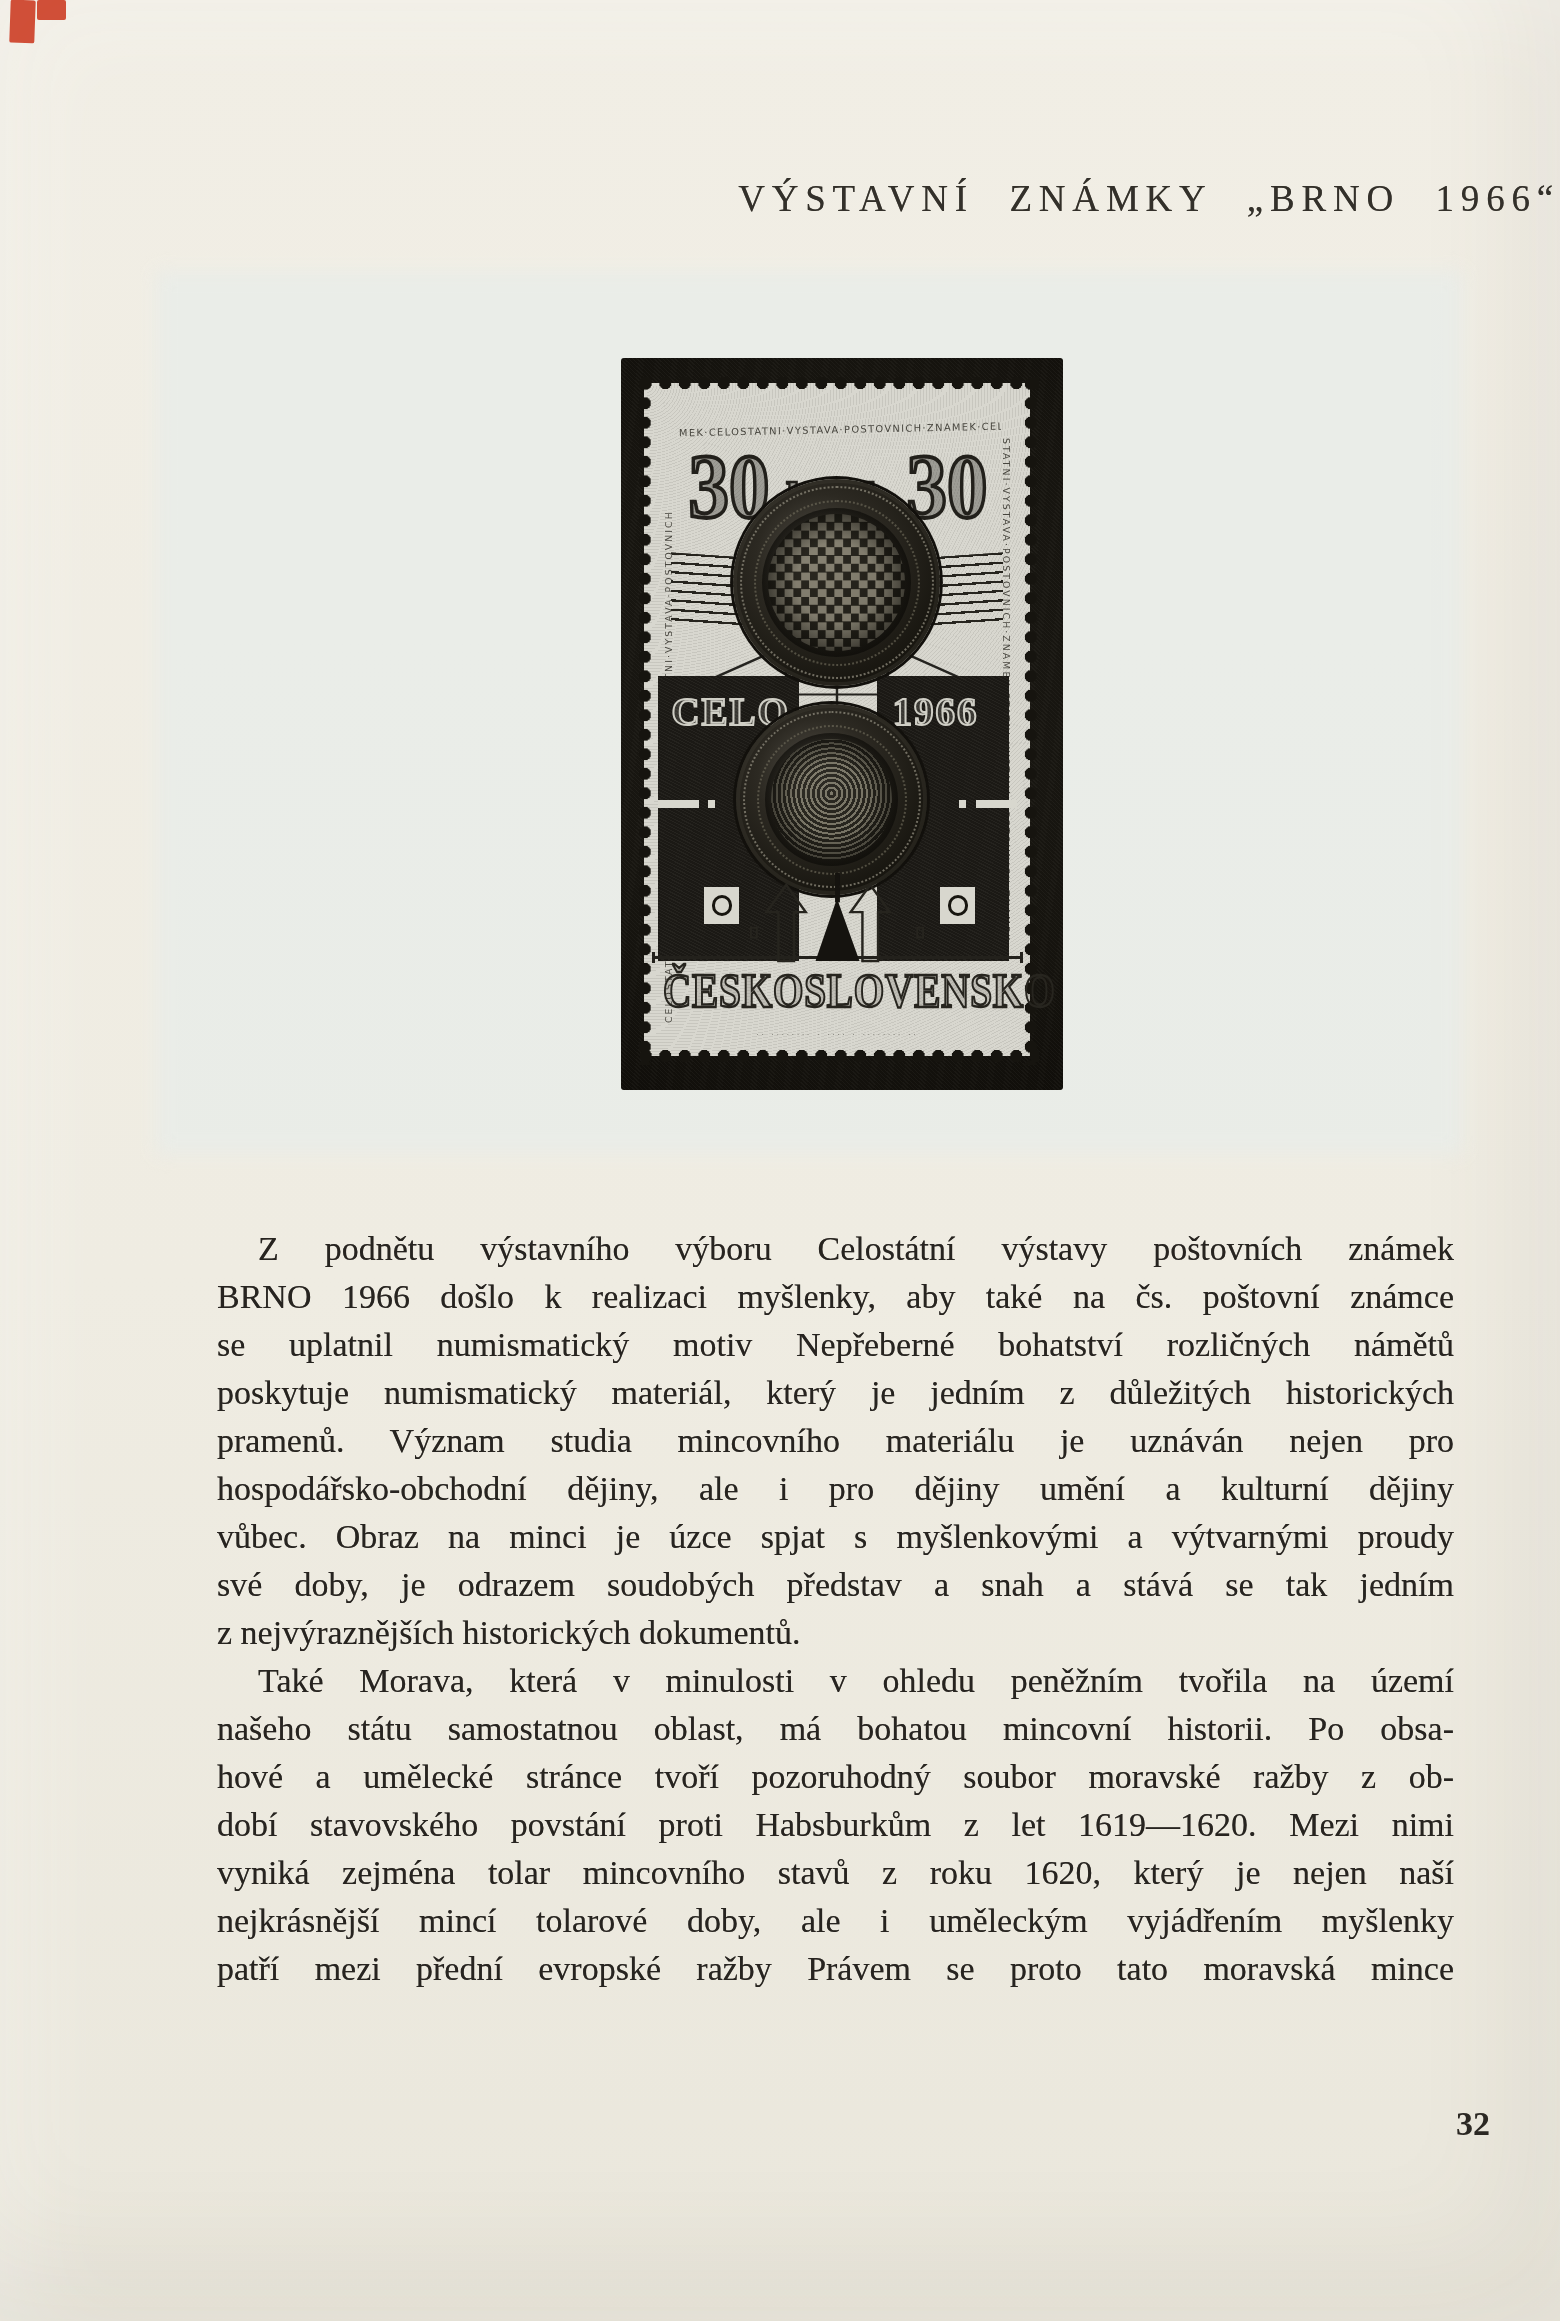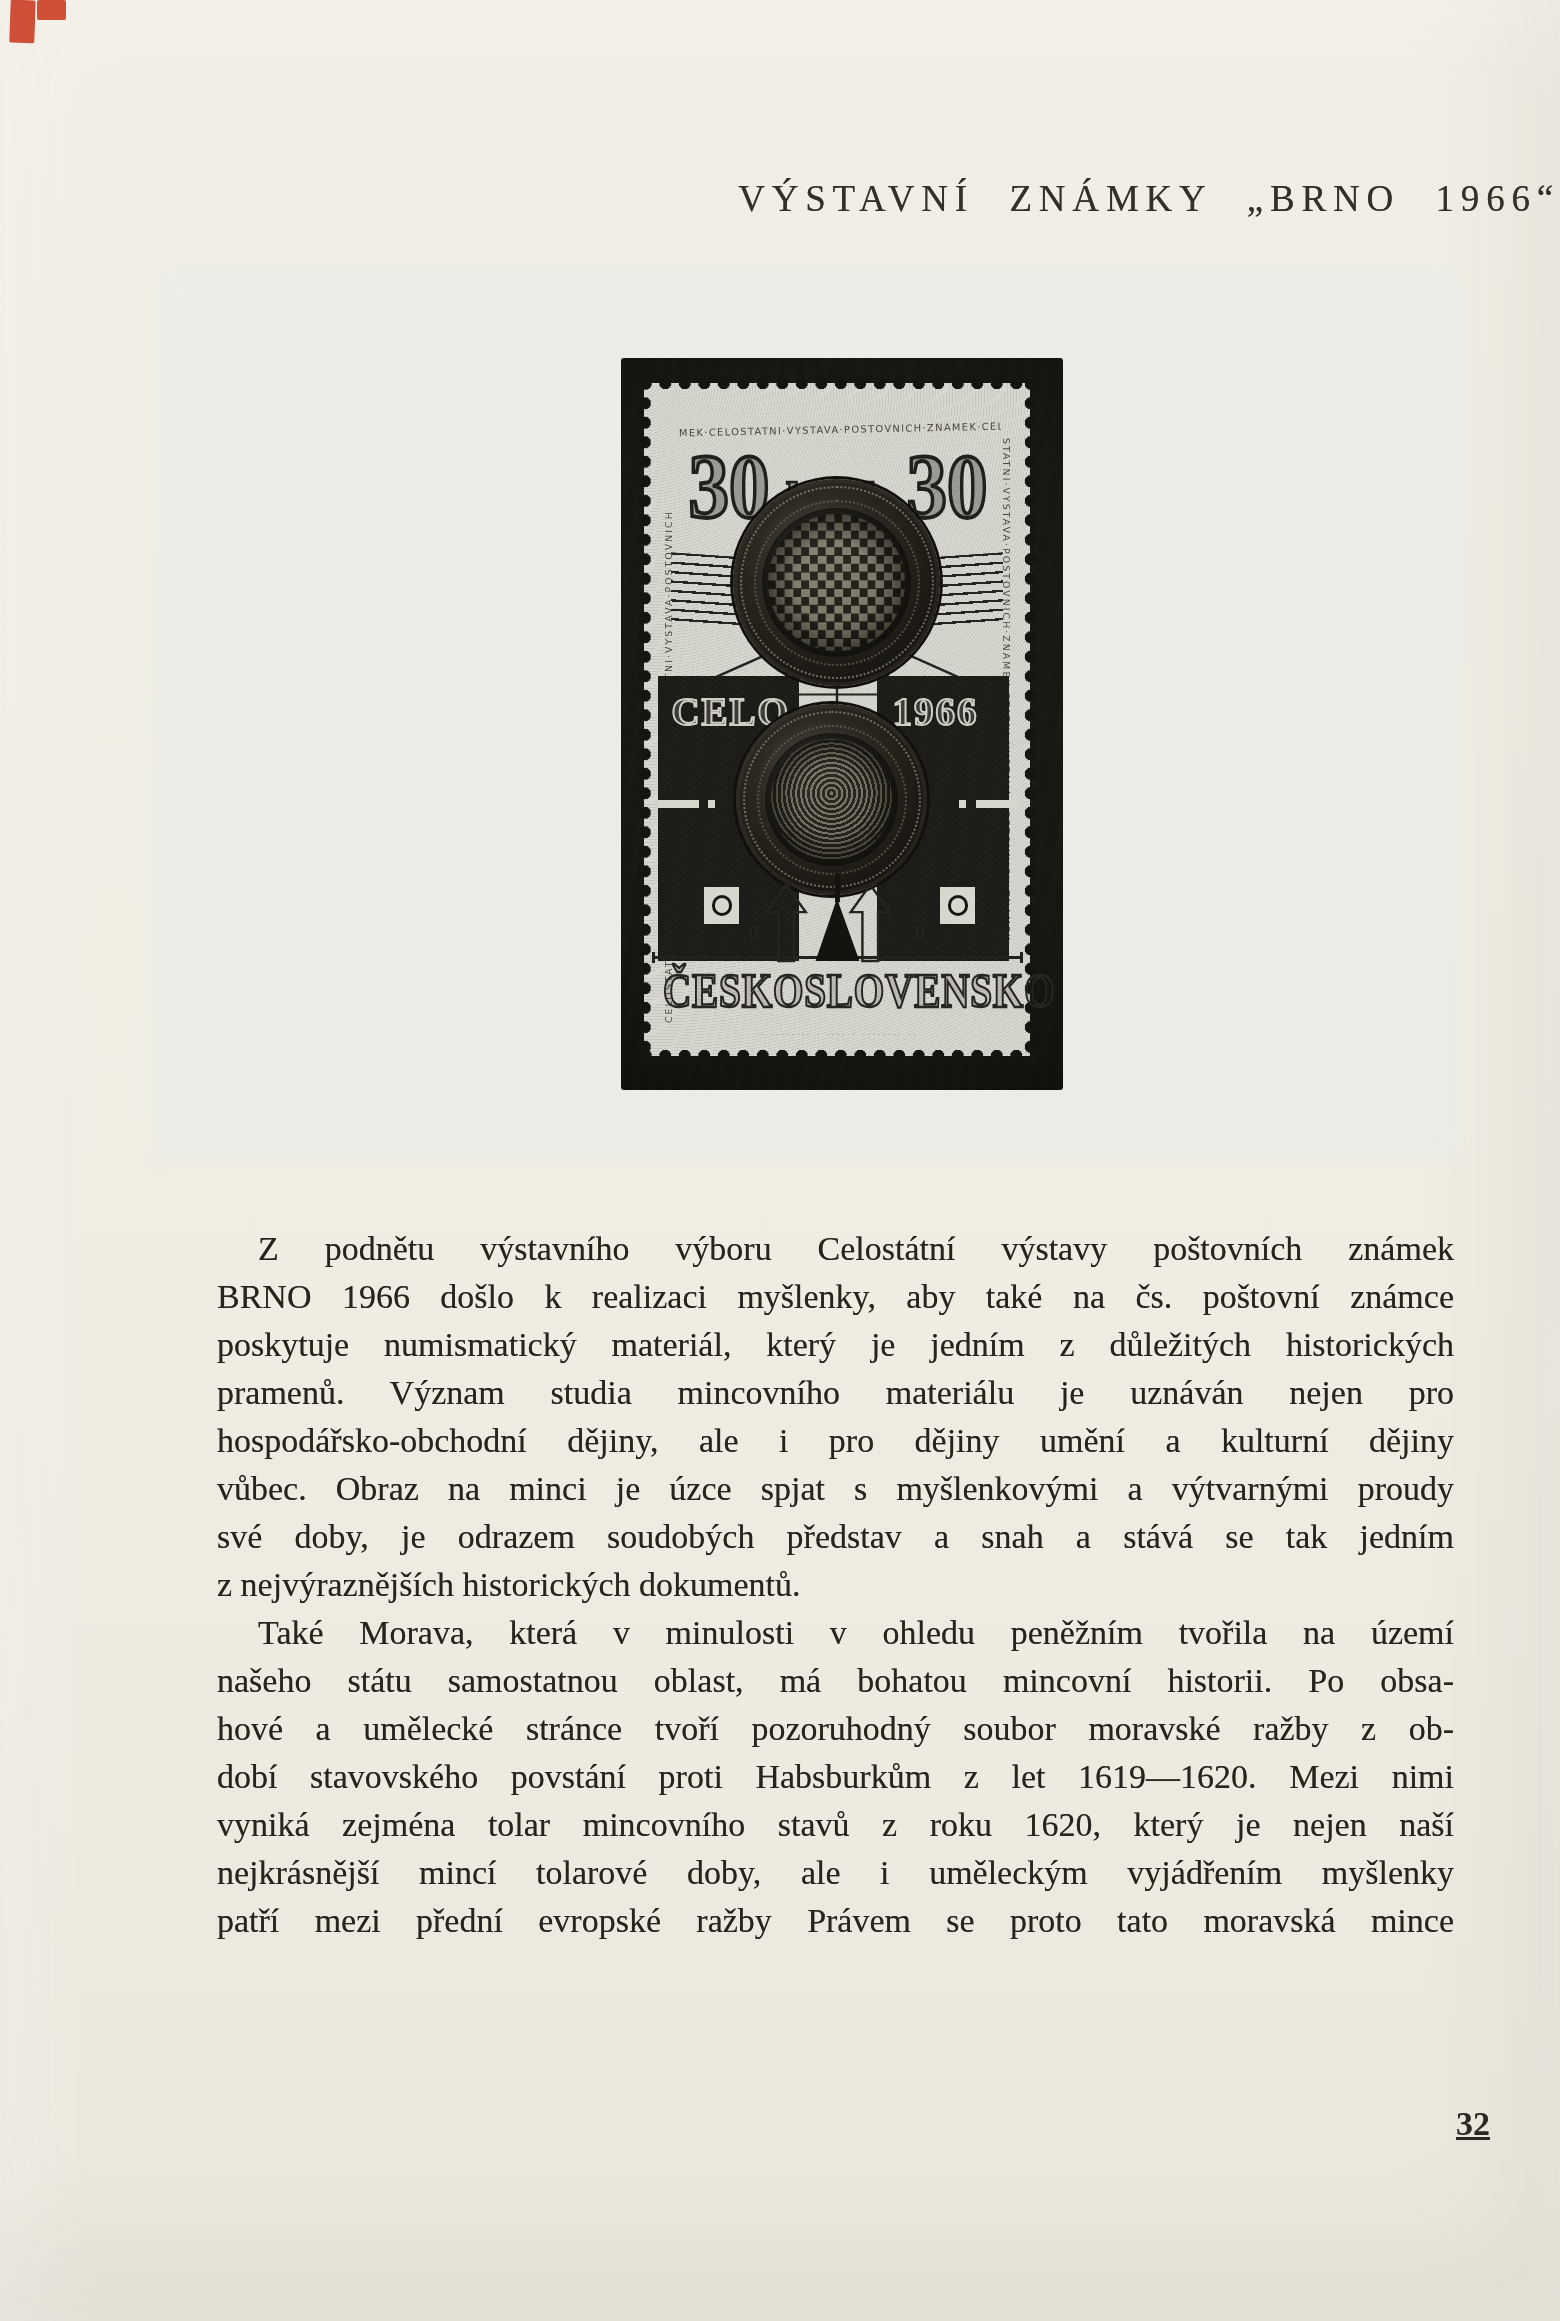--- a/index.html
+++ b/index.html
@@ -117,21 +117,21 @@
     font-size:6.8px;letter-spacing:2.9px;color:#55534a;font-family:"DejaVu Sans",sans-serif;}
 
   
   .body-text{position:absolute;left:217px;top:1225px;width:1237px;
     font-size:34px;line-height:48px;color:#272420;
     text-shadow:0 0 0.5px rgba(35,30,24,.55);}
   .bl{text-align:justify;text-align-last:justify;white-space:nowrap;}
   .bl.ind{padding-left:41px;}
   .bl.last{text-align:left;text-align-last:left;}
 
-  .page-number{position:absolute;top:2105px;right:70px;font-size:34px;font-weight:700;color:#2b2823;text-decoration:underline;}
+  .page-number{position:absolute;top:2105px;right:70px;font-size:34px;font-weight:700;color:#2b2823;}
 </style>
 </head>
 <body>
 
 <div class="page">
 
   <div class="red-mark m1"></div>
   <div class="red-mark m2"></div>
 
   <div class="plate-panel"></div>
@@ -214,20 +214,21 @@
       <div class="baseline-rule"></div>
 
       <div class="country">ČESKOSLOVENSKO</div>
       <div class="credit">·· ········ · ···· · ········ ··</div>
     </div>
   </div>
 
   <div class="body-text">
       <div class="bl ind">Z podnětu výstavního výboru Celostátní výstavy poštovních známek</div>
       <div class="bl">BRNO 1966 došlo k realizaci myšlenky, aby také na čs. poštovní známce</div>
+      <div class="bl">se uplatnil numismatický motiv Nepřeberné bohatství rozličných námětů</div>
       <div class="bl">poskytuje numismatický materiál, který je jedním z důležitých historických</div>
       <div class="bl">pramenů. Význam studia mincovního materiálu je uznáván nejen pro</div>
       <div class="bl">hospodářsko-obchodní dějiny, ale i pro dějiny umění a kulturní dějiny</div>
       <div class="bl">vůbec. Obraz na minci je úzce spjat s myšlenkovými a výtvarnými proudy</div>
       <div class="bl">své doby, je odrazem soudobých představ a snah a stává se tak jedním</div>
       <div class="bl last">z nejvýraznějších historických dokumentů.</div>
       <div class="bl ind">Také Morava, která v minulosti v ohledu peněžním tvořila na území</div>
       <div class="bl">našeho státu samostatnou oblast, má bohatou mincovní historii. Po obsa-</div>
       <div class="bl">hové a umělecké stránce tvoří pozoruhodný soubor moravské ražby z ob-</div>
       <div class="bl">dobí stavovského povstání proti Habsburkům z let 1619—1620. Mezi nimi</div>

